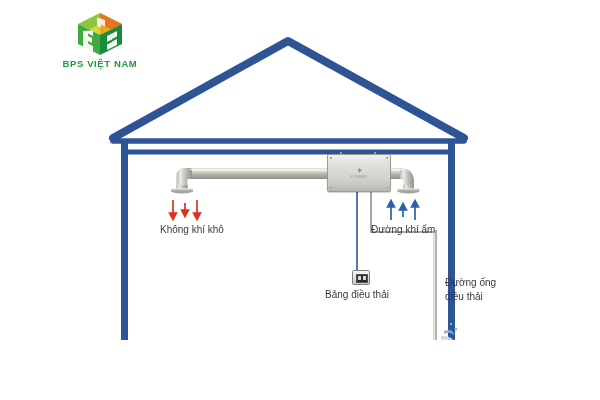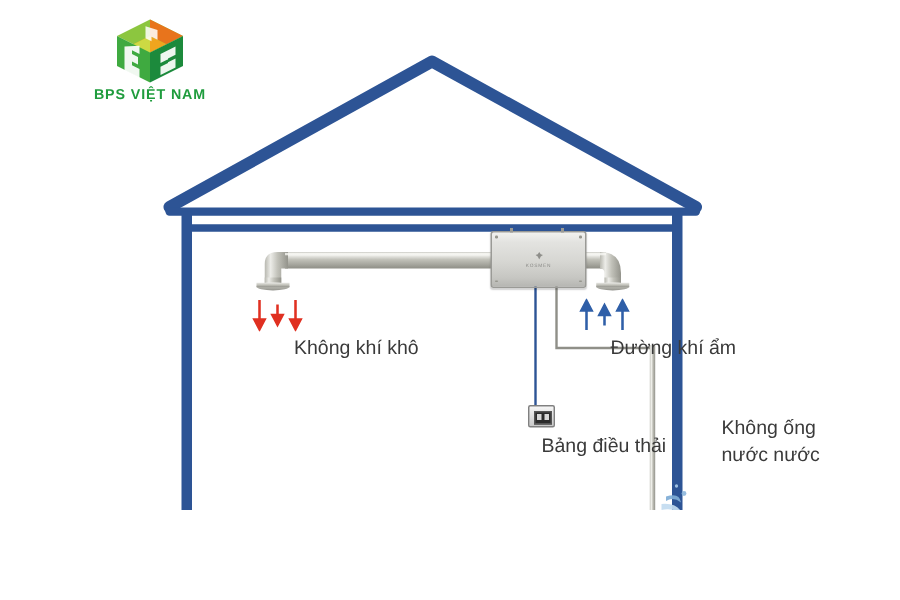--- a/index.html
+++ b/index.html
@@ -61,25 +61,24 @@
     left: 0;
     top: 0;
     width: 600px;
     height: 400px;
     pointer-events: none;
   }
 
   
   .label {
     position: absolute;
-    font-size: 13px;
+    font-size: 10px;
     color: #3a3a3a;
     white-space: nowrap;
     line-height: 1.35;
-    margin-left: 36px;
   }
   #label-dry-air   { left: 160px; top: 223px; }
   #label-humid-air { left: 371px; top: 223px; }
   #label-control   { left: 325px; top: 288px; text-align: center; }
   #label-drain     { left: 445px; top: 276px; }
 
   
   .arrows {
     position: absolute;
   }
@@ -303,17 +302,17 @@
     </g>
   </svg>
 
   <div class="label" id="label-dry-air">Không khí khô</div>
 
   <div class="label" id="label-humid-air">Đường khí ẩm</div>
 
   <div class="label" id="label-control">Bảng điều thải</div>
 
   <div class="label" id="label-drain">
-    <div>Không ống</div>
-    <div>nước nước</div>
+    <div>Đường ống</div>
+    <div>điều thải</div>
   </div>
 
 </div>
 
 </body></html>

